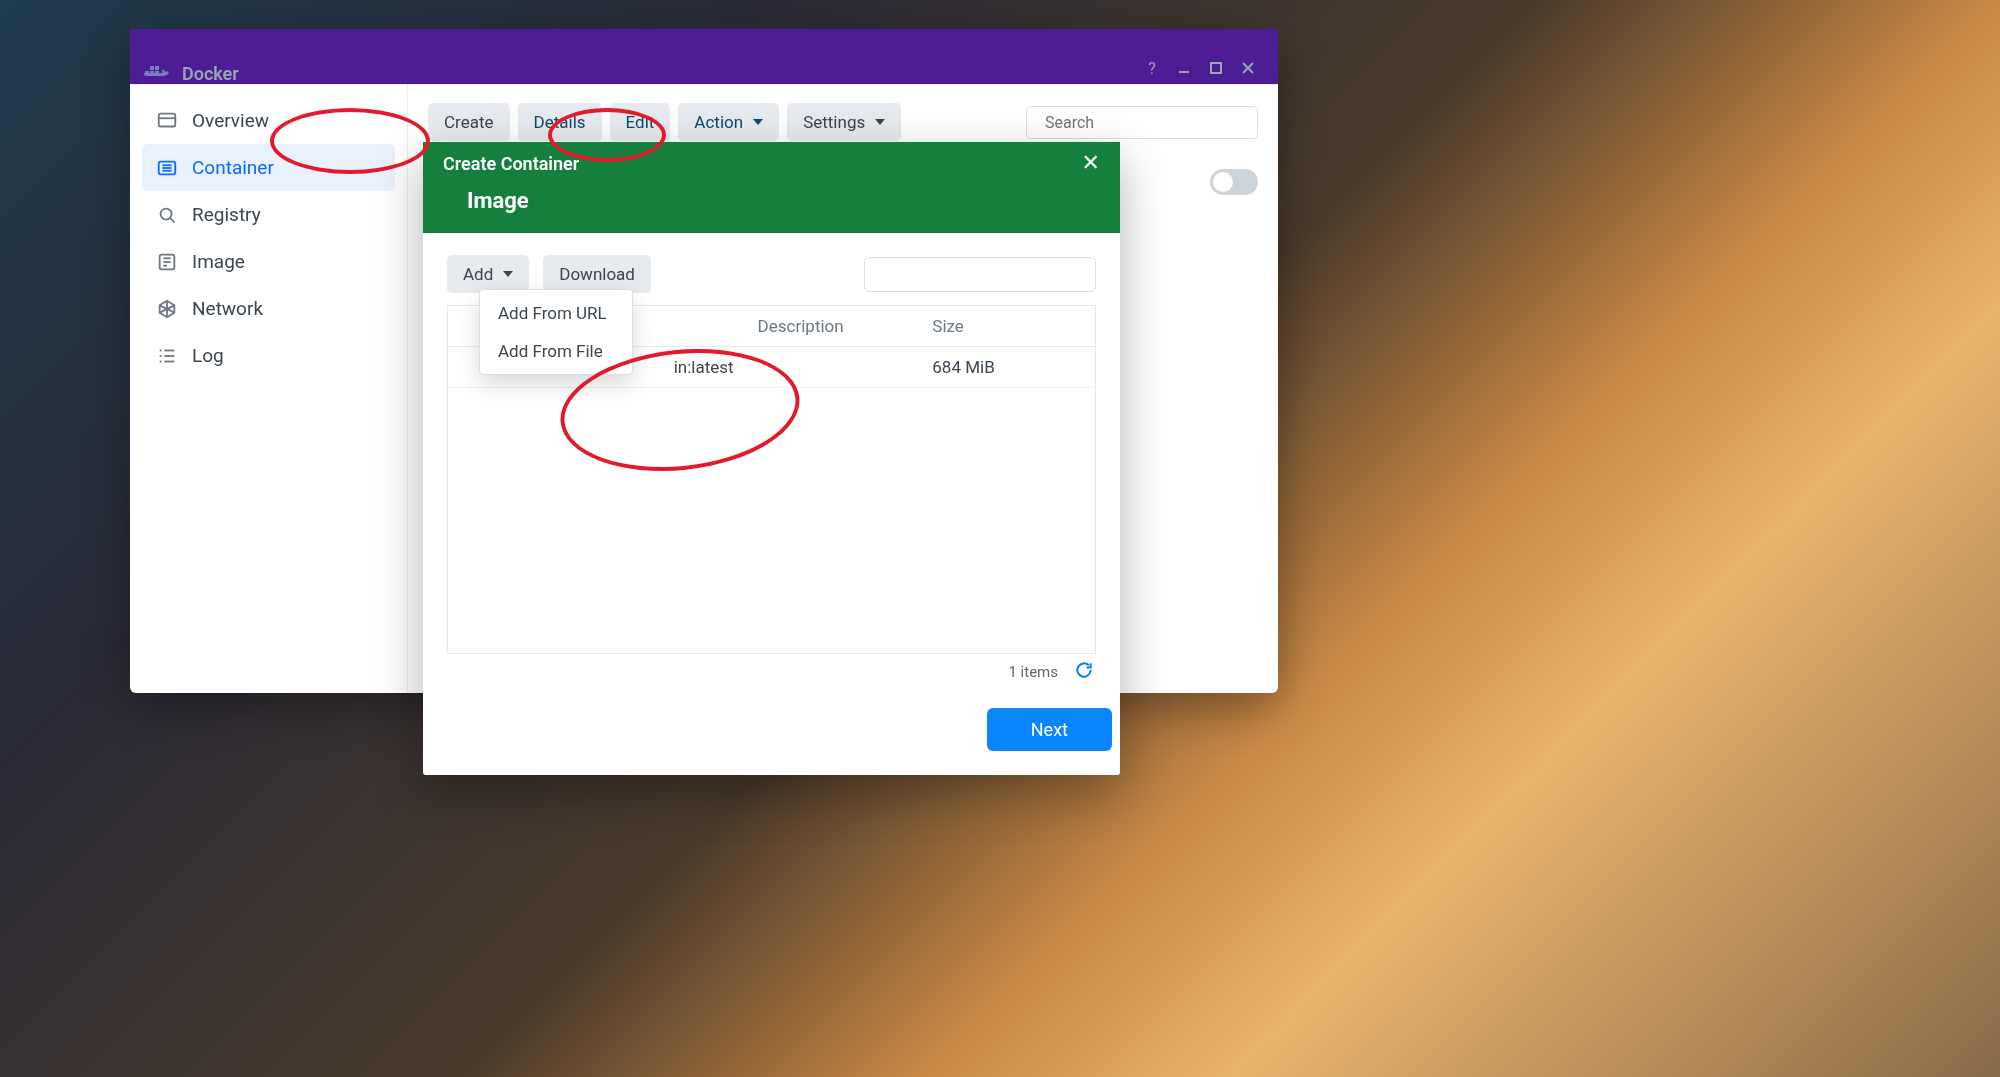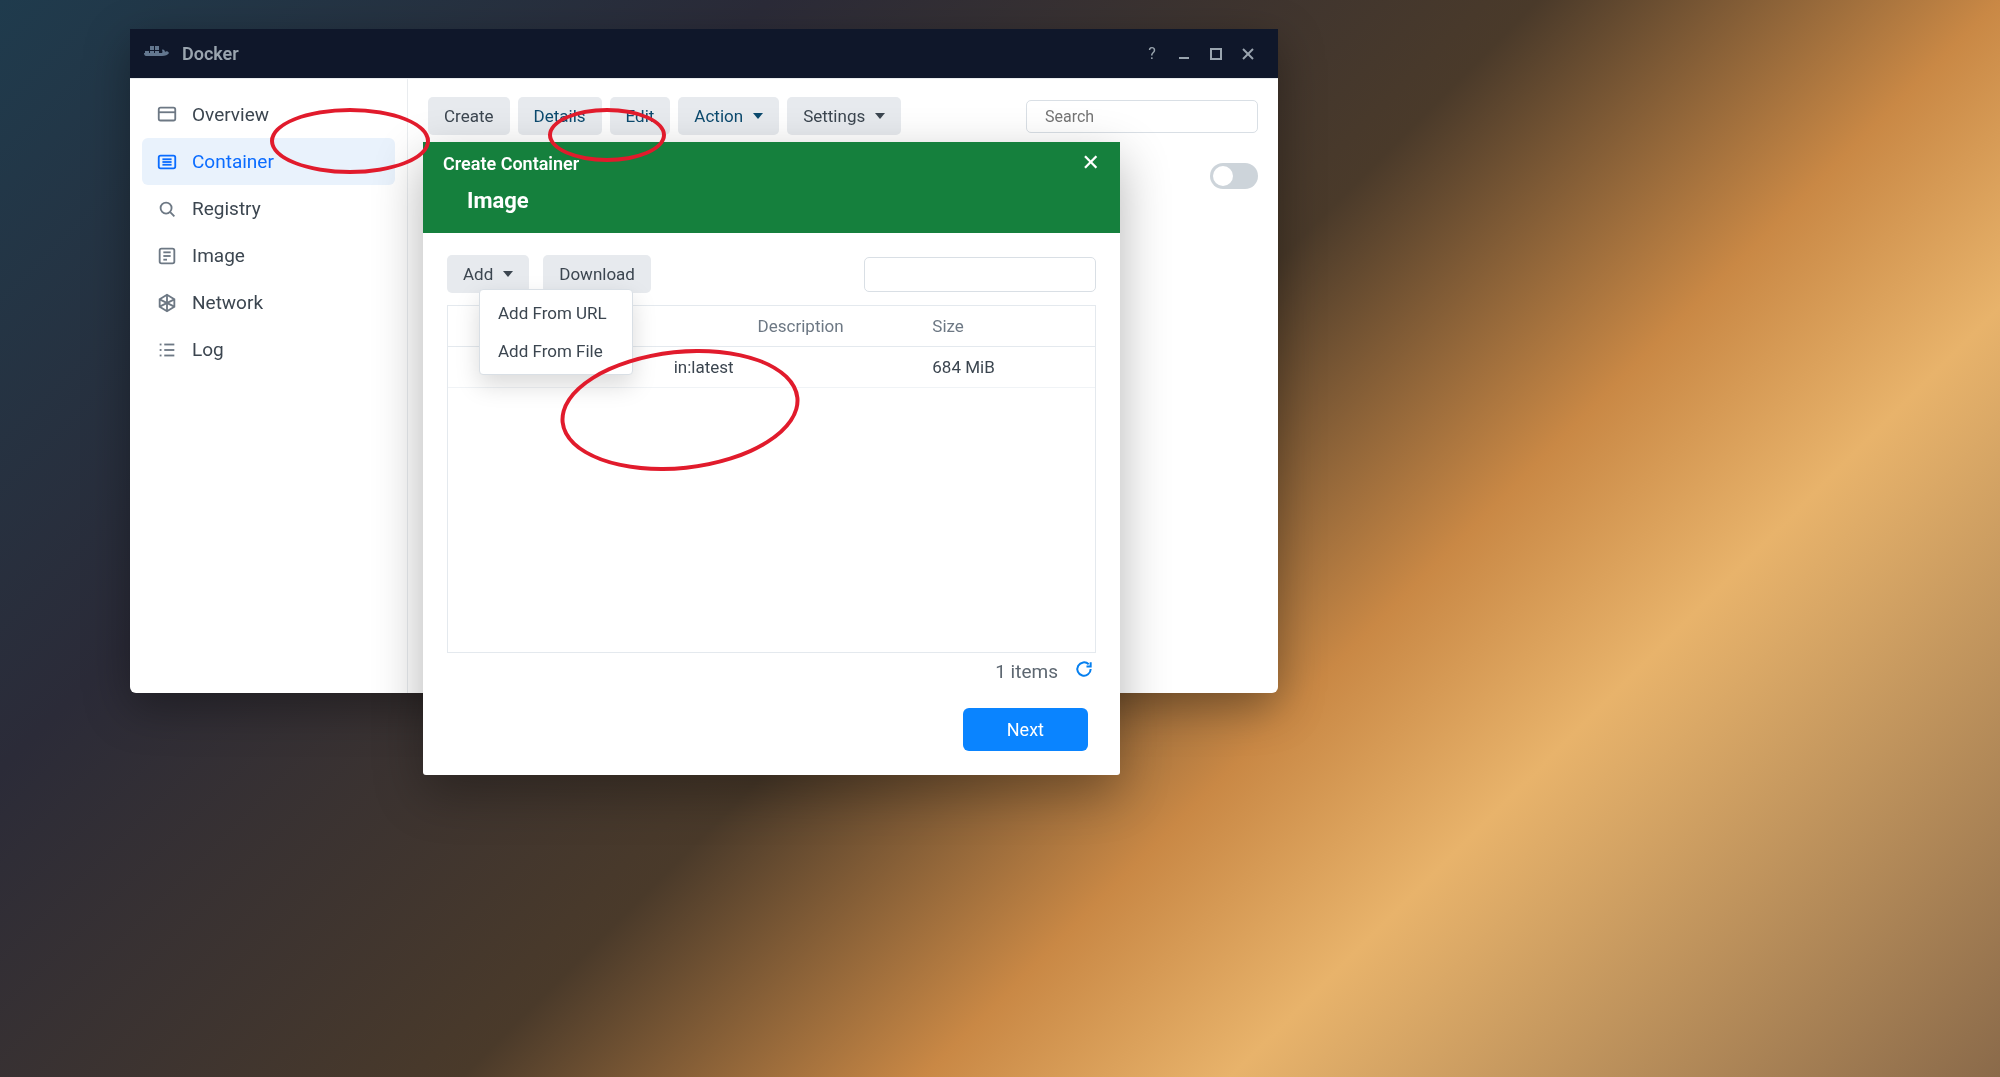--- a/index.html
+++ b/index.html
@@ -14,23 +14,23 @@
     position: absolute;
     left: 130px; top: 29px;
     width: 1148px; height: 664px;
     background: #ffffff;
     border-radius: 6px;
     box-shadow: 0 14px 45px rgba(0,0,0,.35);
     display: flex; flex-direction: column;
     overflow: visible;
   }
   .titlebar {
-    height: 50px; display: flex; align-items: center; padding: 0 14px;
+    height: 56px; display: flex; align-items: flex-end; padding: 0 14px;
     border-bottom: 1px solid #e9ecef;
-    background:#0f172a;
+    background:#4c1d95;
   }
   .titlebar .brand { display:flex;align-items:center;gap:12px;color:#9aa5af;font-weight:600;font-size:18px;}
   .titlebar .brand svg { opacity:.6;}
   .titlebar .spacer { flex:1; }
   .win-btn { width:32px;height:32px;display:flex;align-items:center;justify-content:center;color:#9aa5af;border-radius:4px;cursor:pointer;}
   .body { flex:1; display:flex; min-height:0;}
   .sidebar { width:278px; border-right:1px solid #e9ecef; padding:12px;}
   .sidebar-item { display:flex;align-items:center;gap:14px;padding:12px 14px;border-radius:6px;color:#3c4650;font-size:19px;cursor:pointer;}
   .sidebar-item.active{background:#e9f2fc;color:#0a6cff;}
   .sidebar-item svg{flex:0 0 auto;}
@@ -71,23 +71,23 @@
   .col-size{flex:0 0 20%;}
   .col-more{flex:0 0 7%;}
   .trow{display:flex;border-bottom:1px solid #f0f3f6;color:#3c4650;font-size:17px;}
   .dropdown{
     position:absolute; left:56px; top:56px;
     background:#fff;border:1px solid #d9dfe5;border-radius:4px;
     box-shadow:0 10px 24px rgba(0,0,0,.15);
     min-width:154px;padding:4px 0;z-index:20;
   }
   .dropdown-item{padding:9px 18px;font-size:17px;color:#3c4650;cursor:pointer;white-space:nowrap;}
-  .modal-footer-info{display:flex;align-items:center;gap:16px;margin:6px 2px 0 auto;color:#5d6771;font-size:19px;}
+  .modal-footer-info{display:flex;align-items:center;gap:16px;margin:6px 2px 0 auto;color:#5d6771;font-size:15px;}
   .refresh{color:#057fef;cursor:pointer;}
-  .modal-footer{padding:14px 32px 24px;display:flex;}
+  .modal-footer{padding:14px 8px 24px;display:flex;}
   .primary{margin-left:auto;background:#0a84ff;color:#fff;border:none;border-radius:6px;padding:11px 44px;font-size:18px;cursor:pointer;}
   
   .anno{position:absolute;border:4px solid #e11b2c;border-radius:50%;pointer-events:none;z-index:40;}
   .caret-down{display:inline-block;width:0;height:0;border-left:5px solid transparent;border-right:5px solid transparent;border-top:6px solid currentColor;margin-left:4px;vertical-align:middle;}
   .icon-svg{width:22px;height:22px;stroke:#6d7884;fill:none;stroke-width:2;}
   .sidebar-item.active .icon-svg{stroke:#0a6cff;}
 </style>
 </head>
 <body>
 

